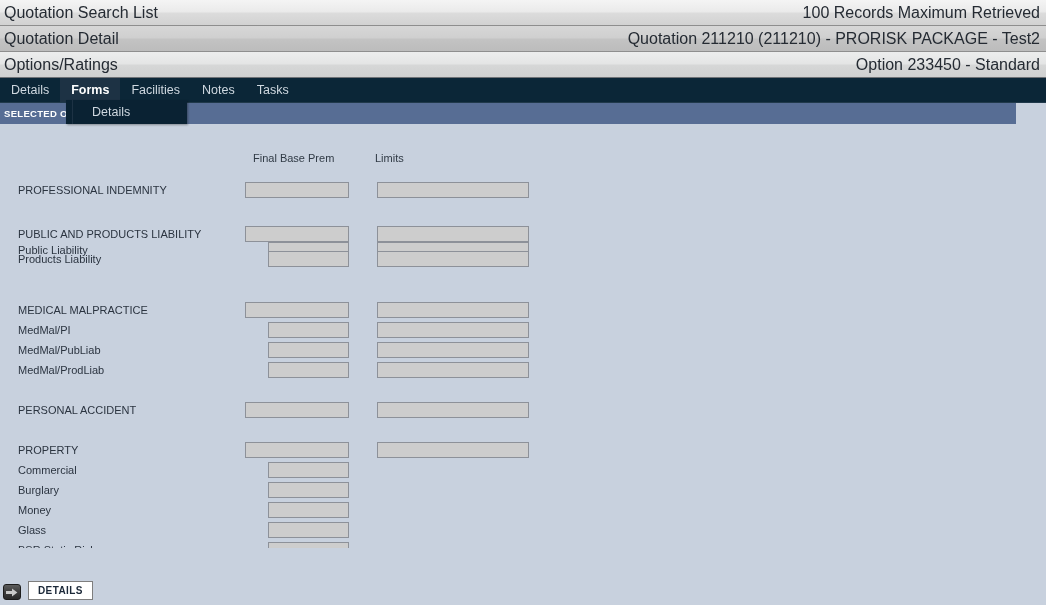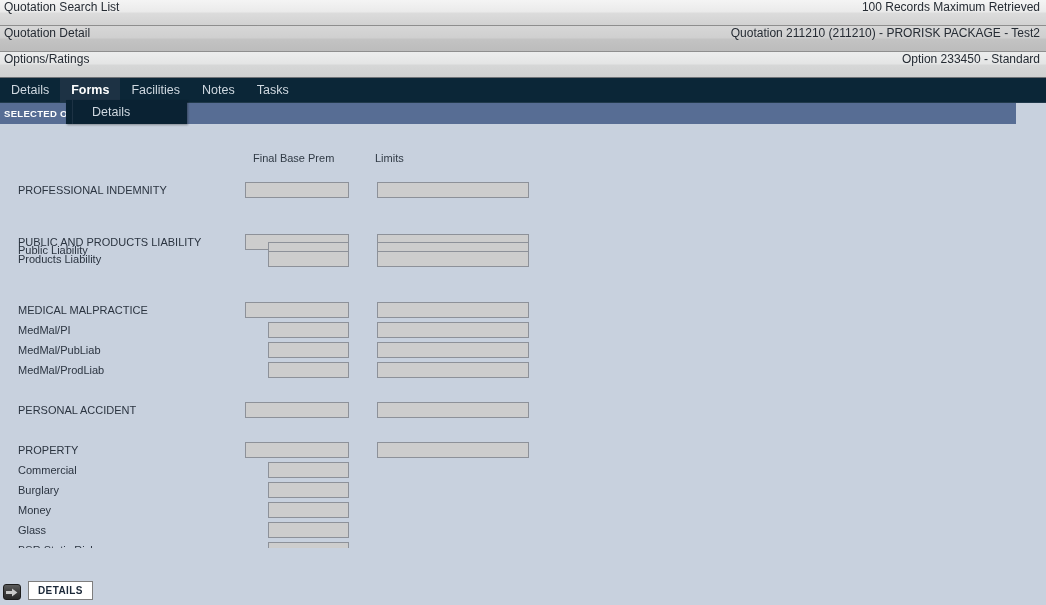--- a/index.html
+++ b/index.html
@@ -21,25 +21,26 @@
     width: 1046px;
     height: 605px;
   }
 
   
   .ctxbar {
     position: relative;
     height: 26px;
     box-sizing: border-box;
     display: flex;
+    align-items: center;
     justify-content: space-between;
     padding: 0 6px 0 4px;
     border-bottom: 1px solid #8e8e8e;
     color: #252b33;
-    font-size: 12px;
+    font-size: 16px;
   }
   .ctxbar-1 {
     background: linear-gradient(to bottom, #f4f4f4 0%, #eaeaea 48%, #dcdcdc 52%, #d2d2d2 100%);
   }
   .ctxbar-2 {
     background: linear-gradient(to bottom, #d7d7d7 0%, #cfcfcf 48%, #c3c3c3 52%, #bcbcbc 100%);
   }
   .ctxbar-3 {
     background: linear-gradient(to bottom, #eceded 0%, #e4e5e5 48%, #d6d7d7 52%, #cfd0d0 100%);
     border-bottom: 1px solid #6f7276;
@@ -257,21 +258,21 @@
 
   <div class="formarea">
     <div class="form-inner" id="form-inner" style="height: 460px;">
       <div class="colhead colhead-prem">Final Base Prem</div>
       <div class="colhead colhead-limits">Limits</div>
     <div class="row" style="top: 40px;">
           <div class="row-label main">PROFESSIONAL INDEMNITY</div>
           <input class="fld prem-main" type="text" value="" style="">
           <input class="fld limit-main" type="text" value="" style="">
         </div>
-        <div class="row" style="top: 92px; text-decoration: underline;">
+        <div class="row" style="top: 84px; text-decoration: underline;">
           <div class="row-label main">PUBLIC AND PRODUCTS LIABILITY</div>
           <input class="fld prem-main" type="text" value="" style="">
           <input class="fld limit-main" type="text" value="" style="">
         </div>
         <div class="row" style="top: 100px;">
           <div class="row-label sub">Public Liability</div>
           <input class="fld prem-sub" type="text" value="" style="">
           <input class="fld limit-sub" type="text" value="" style="">
         </div>
         <div class="row" style="top: 109px;">

